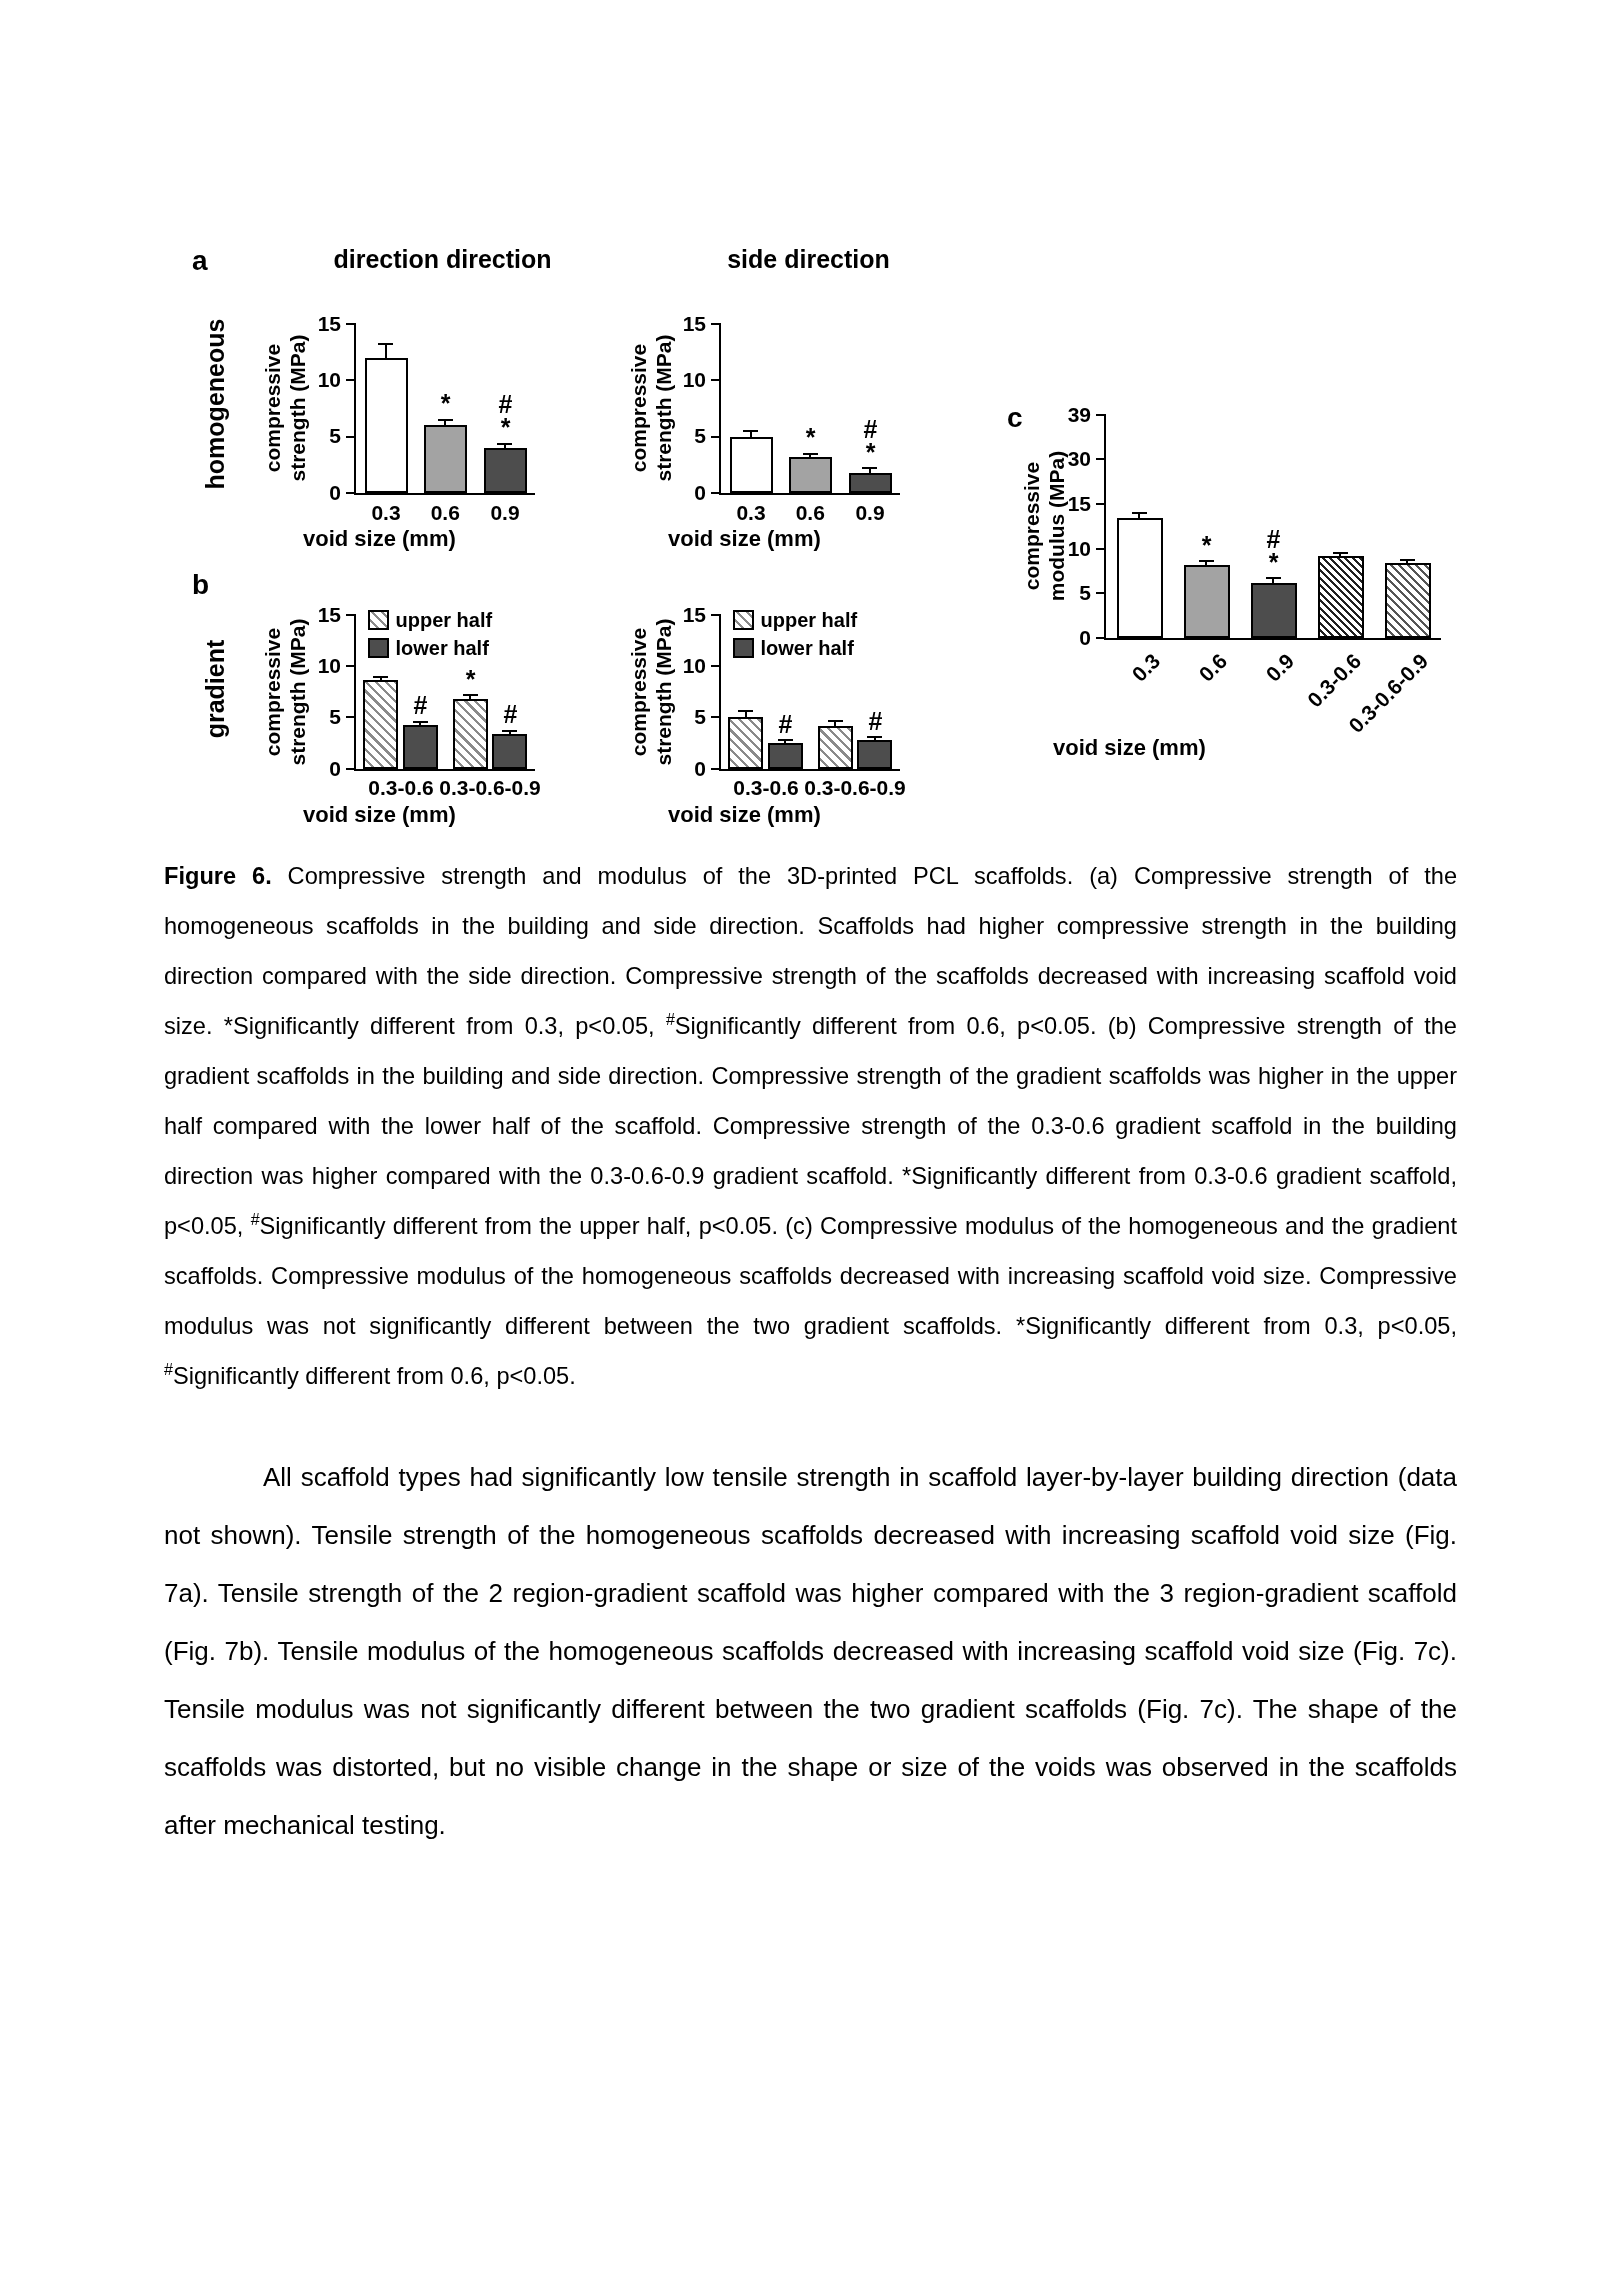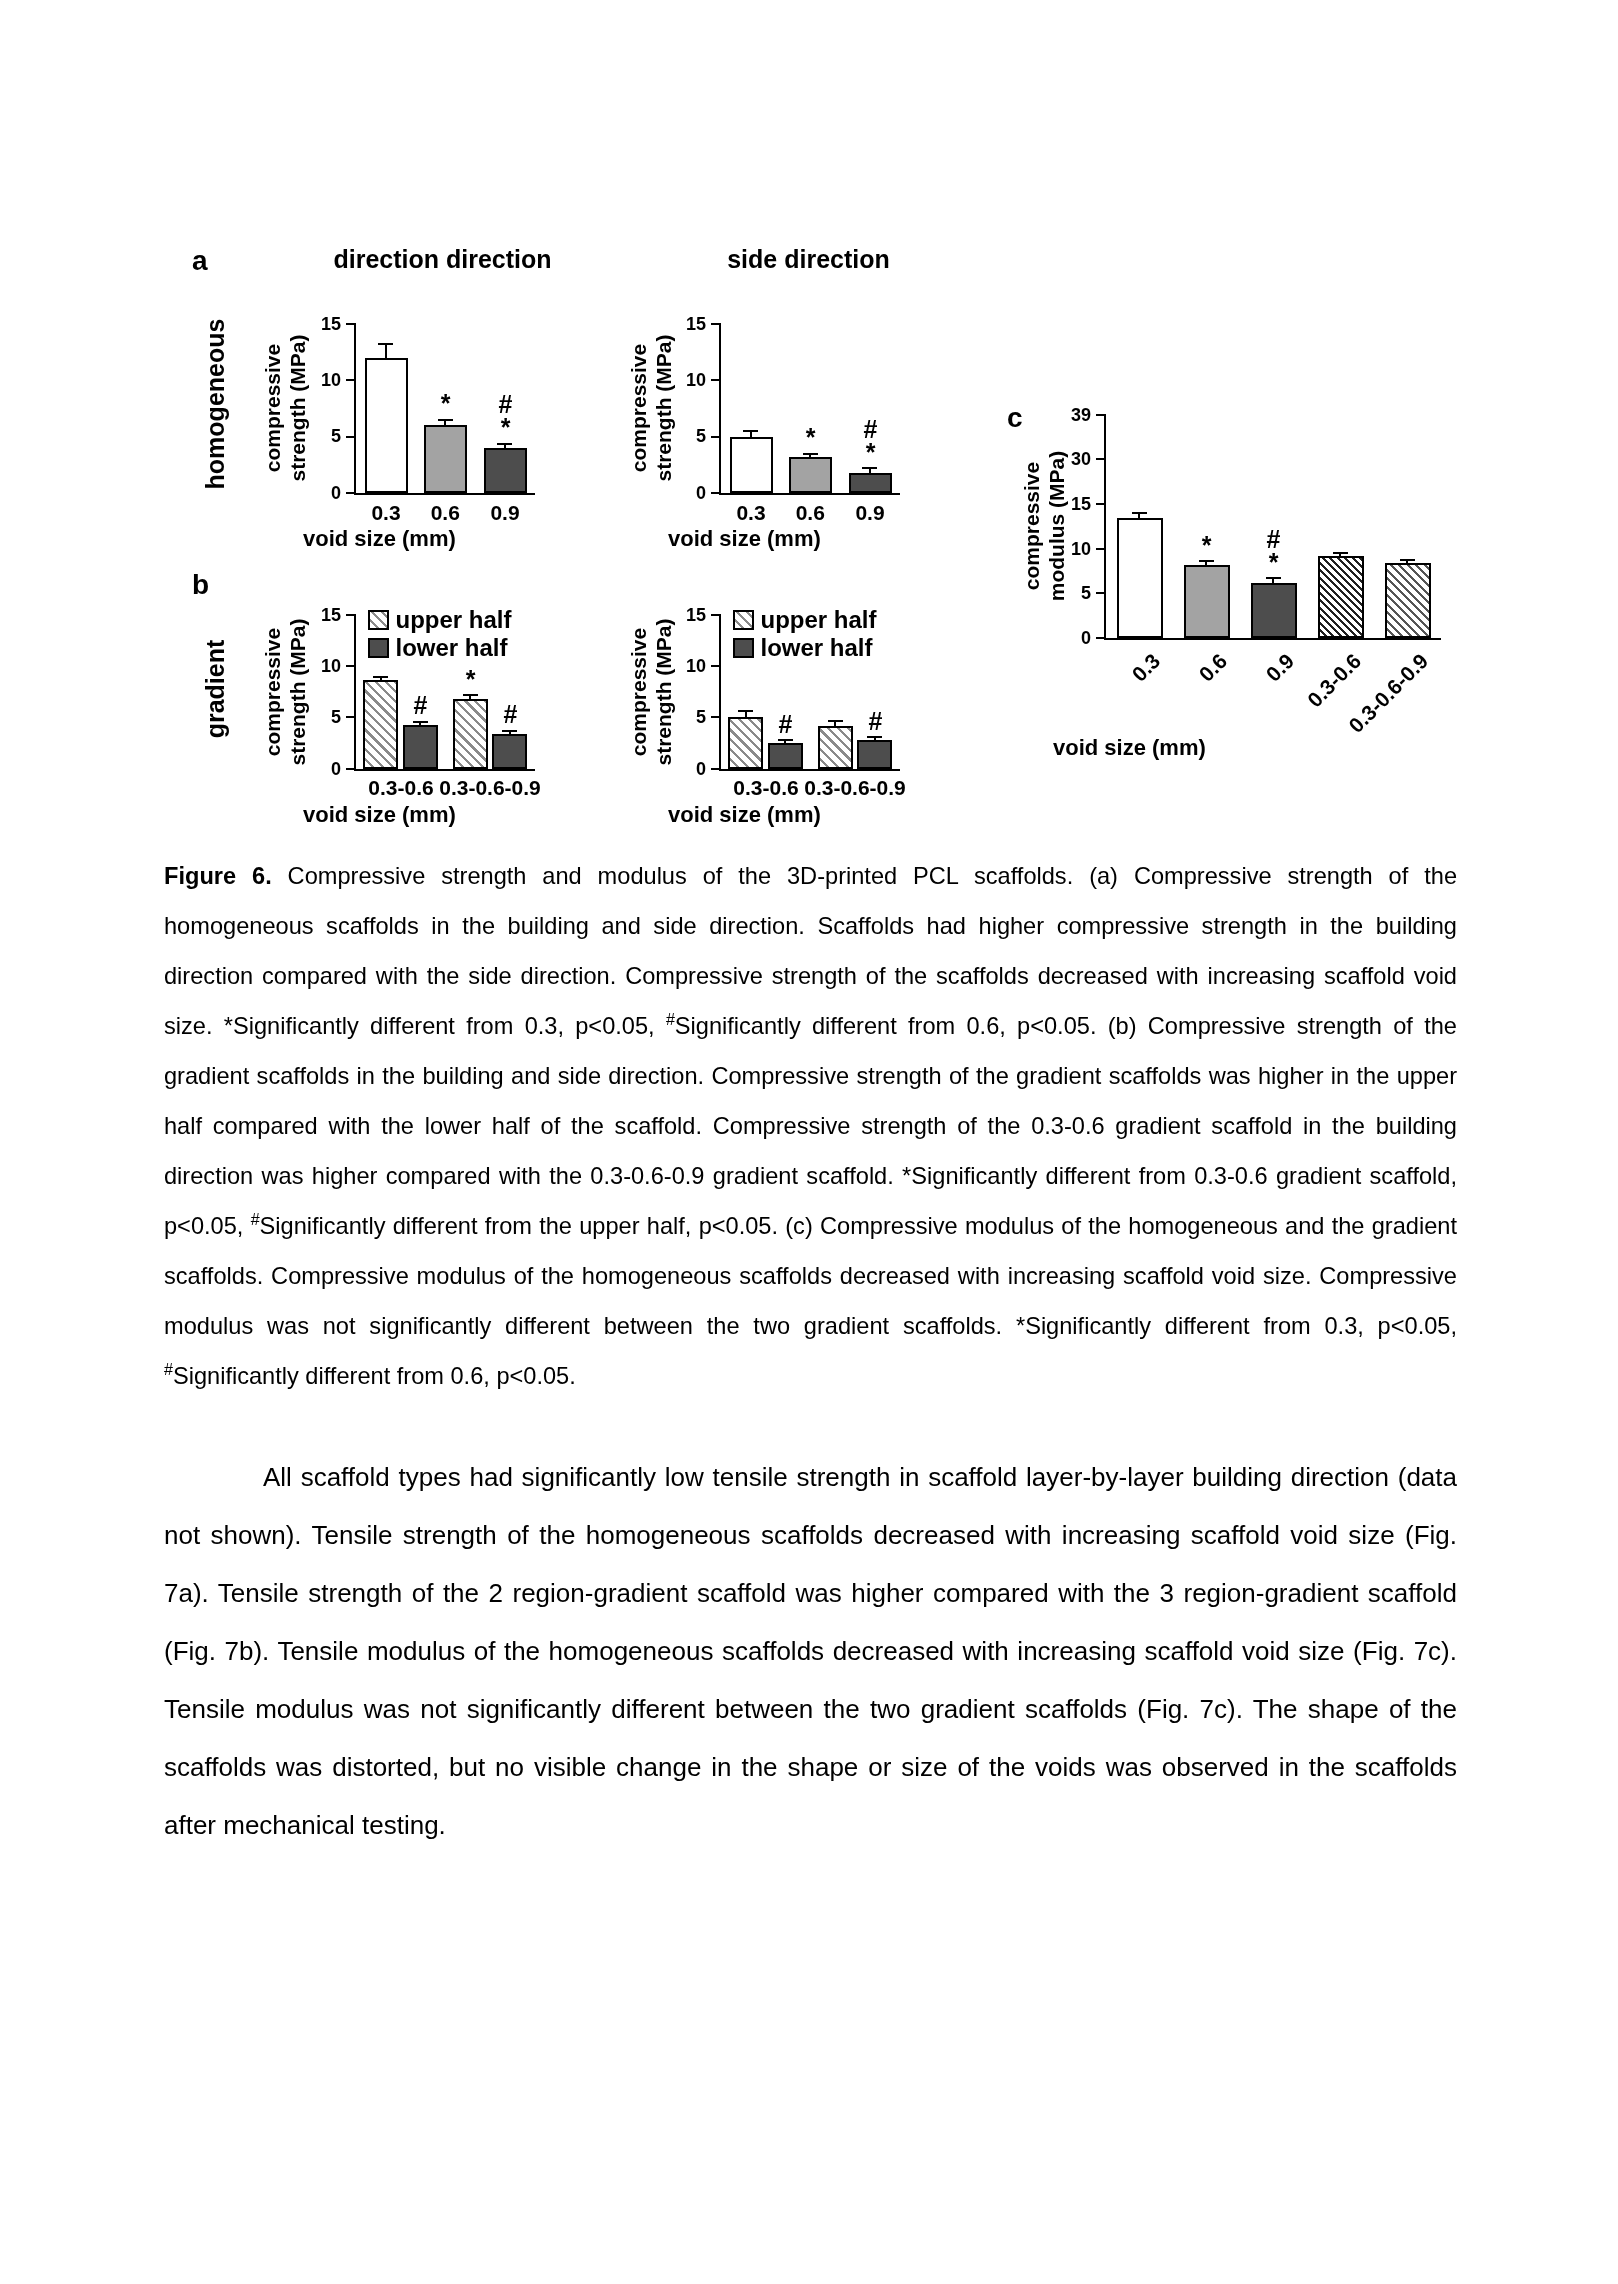--- a/index.html
+++ b/index.html
@@ -10,41 +10,41 @@
   
   .panel-letter{position:absolute;font-weight:bold;font-size:28px;}
   .chart-title{position:absolute;font-weight:bold;font-size:25px;text-align:center;height:32px;}
   .row-label{position:absolute;font-weight:bold;font-size:25px;text-align:center;
     transform:rotate(-90deg);width:244px;height:32px;line-height:32px;}
   .ylab-block{position:absolute;font-weight:bold;font-size:21px;line-height:25px;text-align:center;
     transform:rotate(-90deg);width:228px;height:50px;white-space:pre-line;}
   .chart{position:absolute;border-left:2.3px solid #000;border-bottom:2.3px solid #000;}
   .tick{position:absolute;left:-10px;width:10px;height:2.3px;background:#000;}
   .ytick-label{position:absolute;left:-53px;width:38px;text-align:right;font-weight:bold;
-    font-size:18px;line-height:24px;}
+    font-size:21px;line-height:24px;}
   .bar{position:absolute;bottom:0;border:2.3px solid #000;box-sizing:border-box;}
   .bar-white{background:#ffffff;}
   .bar-gray{background:#a3a3a3;}
   .bar-dark{background:#4d4d4d;}
   .bar-hatch-light{background:repeating-linear-gradient(45deg,#ffffff 0 4.6px,#8a8a8a 4.6px 6.9px);}
   .bar-hatch-dark{background:repeating-linear-gradient(45deg,#ffffff 0 3px,#1f1f1f 3px 5.3px);}
   .bar-hatch-mid{background:repeating-linear-gradient(45deg,#ffffff 0 3.8px,#555555 3.8px 6px);}
   .err-line{position:absolute;width:2.3px;background:#000;}
   .err-cap{position:absolute;width:15px;height:2.3px;background:#000;}
   .ann{position:absolute;width:61px;text-align:center;font-weight:bold;font-size:25px;
     line-height:23px;white-space:pre-line;}
   .xtick{position:absolute;width:152px;text-align:center;font-weight:bold;font-size:21px;}
   .xtick-rot{position:absolute;width:152px;text-align:right;font-weight:bold;font-size:21px;
     transform-origin:100% 0;transform:rotate(-45deg);}
   .x-axis-title{position:absolute;top:calc(100% + 33px);left:-53px;right:-53px;
     font-weight:bold;font-size:22px;}
   .legend{position:absolute;top:-9px;left:12px;}
   .legend-row{display:flex;align-items:center;height:28px;}
   .swatch{width:20.6px;height:20.6px;border:2.3px solid #000;box-sizing:border-box;display:inline-block;flex:none;}
-  .legend-label{font-weight:bold;font-size:24px;margin-left:6.9px;white-space:nowrap;}
+  .legend-label{font-weight:bold;font-size:20px;margin-left:6.9px;white-space:nowrap;}
   
   .caption{position:absolute;left:164px;top:851px;width:1293px;font-size:23.6px;line-height:50px;
     text-align:justify;}
   .caption sup{font-size:0.68em;vertical-align:super;line-height:0;}
   .body-par{position:absolute;left:164px;top:1448px;width:1293px;font-size:26px;line-height:58px;
     text-align:justify;text-indent:99px;}
   .page-number{position:absolute;left:0;right:0;top:2197px;text-align:center;font-size:23.6px;}
 </style>
 </head>
 <body>

